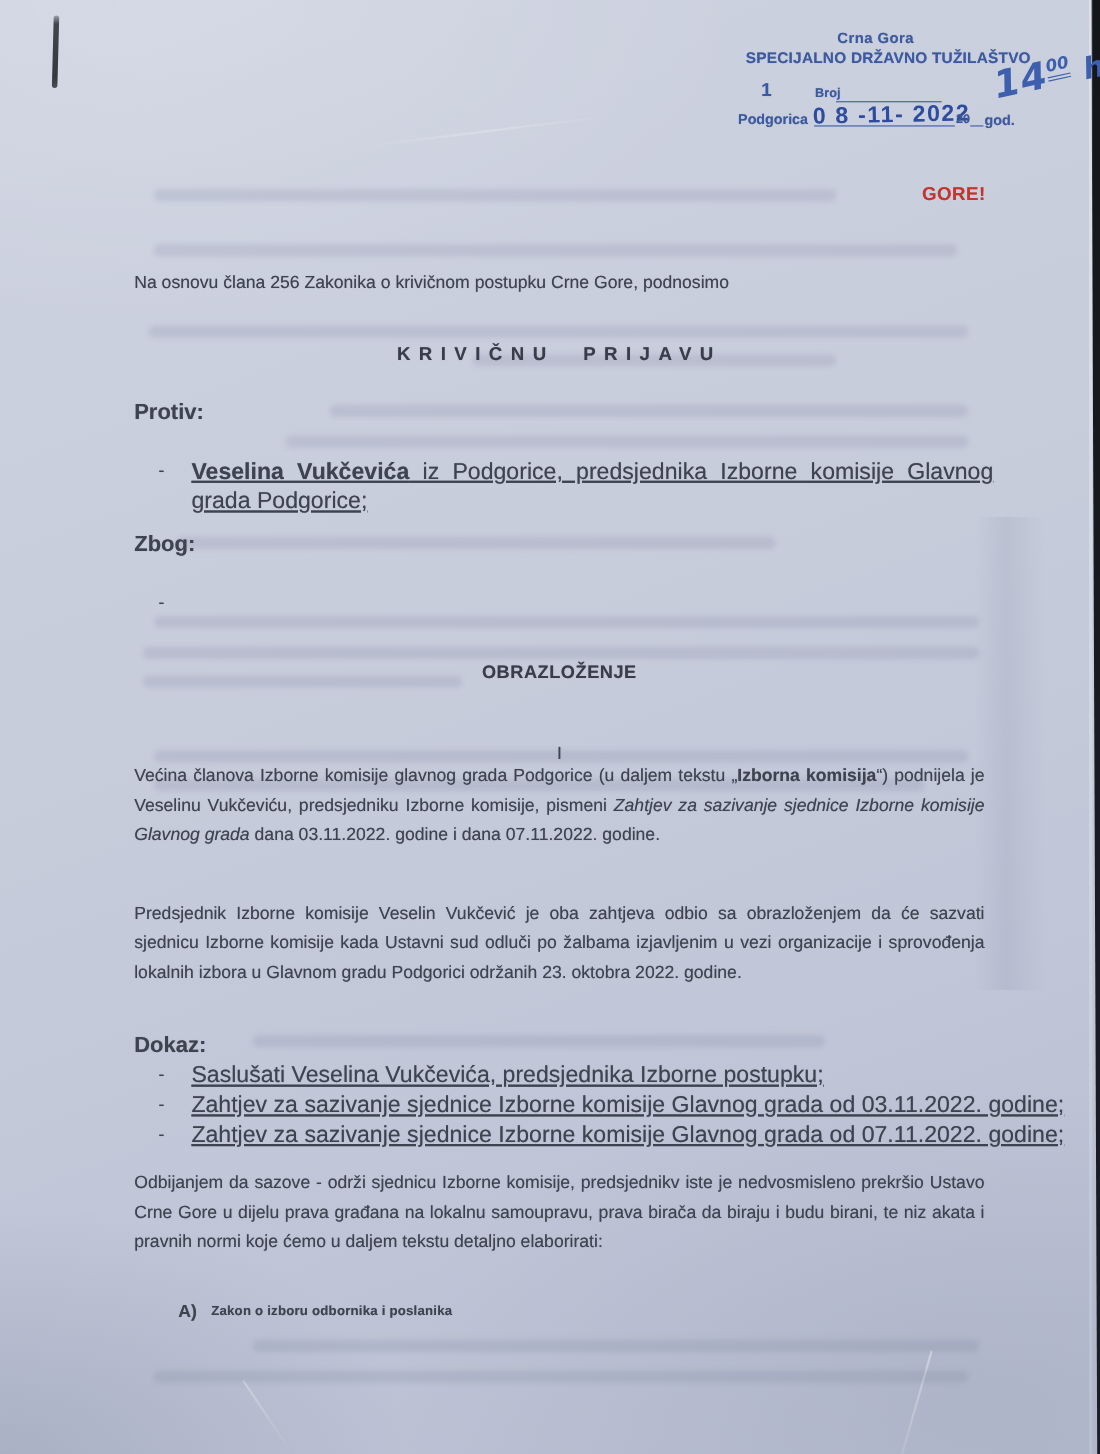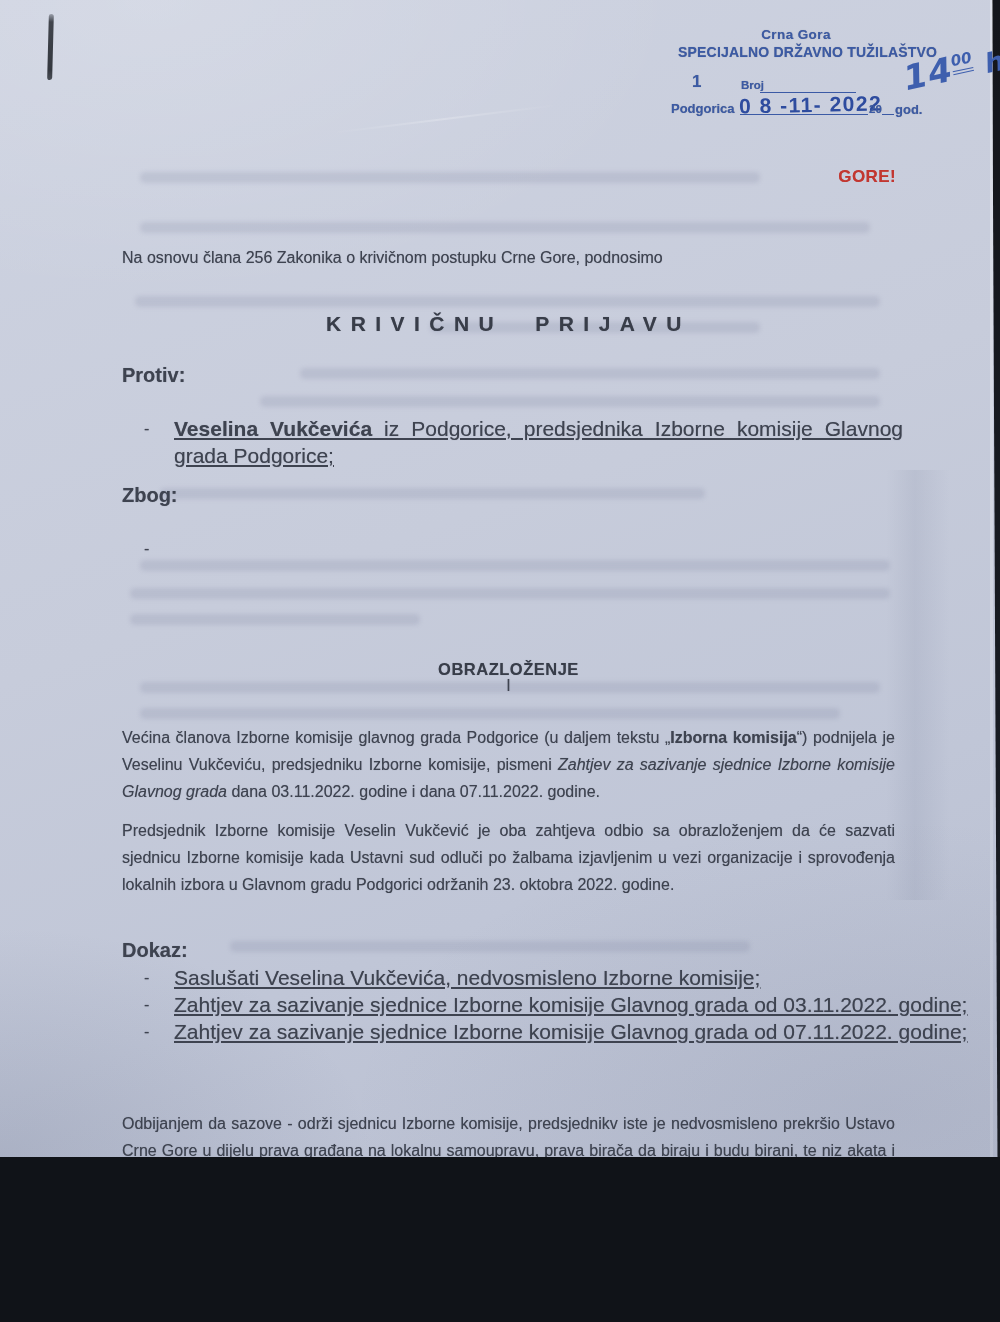--- a/index.html
+++ b/index.html
@@ -5,21 +5,21 @@
   :root{
     --stamp-blue:#3b5aa5;
     --ink:#3e4350;
     --urgent-red:#c23630;
     --paper:#c6cbda;
     --pen-blue:#3e5fae;
   }
   html,body{margin:0;padding:0;background:#101318;}
   #page{
     position:relative;
-    width:1000px;height:1157px;
+    width:1000px;height:1322px;
     overflow:hidden;
     font-family:"Liberation Sans", sans-serif;
     color:var(--ink);
     background:
       radial-gradient(ellipse 900px 500px at 15% 0%, rgba(255,255,255,0.16), transparent 60%),
       radial-gradient(ellipse 760px 420px at 88% 96%, rgba(72,82,112,0.10), transparent 70%),
       radial-gradient(ellipse 520px 320px at 0% 100%, rgba(62,72,102,0.16), transparent 72%),
       linear-gradient(160deg, #ced3e1 0%, #c7ccdb 45%, #c0c6d7 72%, #b8bed0 100%);
   }
   
@@ -108,39 +108,39 @@
   }
   .urgent{
     left:120px; top:167px; width:776px; text-align:right;
     color:var(--urgent-red); font-weight:bold; font-size:17px; letter-spacing:0.4px;
     text-shadow:0 0 0.6px rgba(194,54,48,0.6);
   }
   .para{ left:122px; width:773px; font-size:16px; line-height:27px; text-align:justify; }
   .p-intro{ top:244px; text-align:left; }
   .doc-title{
     left:122px; top:312px; width:773px; text-align:center;
-    font-weight:bold; font-size:21px; color:#383d49;
+    font-weight:bold; font-size:17px; color:#383d49;
     letter-spacing:0.45em; word-spacing:0.8em;
   }
   .label{ left:122px; font-weight:bold; font-size:20px; }
   .l-protiv{ top:364px; }
   .l-zbog{ top:484px; }
   .l-dokaz{ top:939px; }
   .dash{ position:absolute; left:144px; font-size:16px; line-height:27px; }
   .bullet-text{ position:absolute; left:174px; width:729px; font-size:21px; line-height:27px; text-align:justify;text-decoration:underline; }
   .b-protiv{ top:415px; }
   .b-zbog{ top:535px; }
   .h-obraz{
-    left:122px; top:660px; width:773px; text-align:center;
+    left:122px; top:602px; width:773px; text-align:center;
     font-weight:bold; font-size:16.5px; color:#383d49; letter-spacing:0.5px;
   }
   .sec-mark{ left:122px; top:677px; width:773px; text-align:center; font-size:16px; }
-  .p1{ top:724px; }
+  .p1{ top:692px; }
   .p2{ top:817px; }
-  .p3{ top:1062px;margin-top:48px; }
+  .p3{ top:1062px; }
   .dokaz-item-text{ white-space:nowrap; text-align:left; }
   .d1{ top:964px; } .d2{ top:991px; } .d3{ top:1018px; }
   .sec-a-label{ position:absolute; left:162px; top:1184px; font-weight:bold; font-size:16px; }
   .sec-a-title{ position:absolute; left:192px; top:1184px; font-weight:bold; font-size:12px; letter-spacing:0.2px; }
 
   .bold{ font-weight:bold; }
   .italic{ font-style:italic; }
 </style>
 </head>
 <body>
@@ -202,21 +202,21 @@
 
   <div class="abs h-obraz txt">OBRAZLOŽENJE</div>
   <div class="abs sec-mark txt">I</div>
 
   <div class="abs para p1 txt"><span>Većina članova Izborne komisije glavnog grada Podgorice (u daljem tekstu „</span><span class="bold">Izborna komisija</span><span>“) podnijela je Veselinu Vukčeviću, predsjedniku Izborne komisije, pismeni </span><span class="italic">Zahtjev za sazivanje sjednice Izborne komisije Glavnog grada</span><span> dana 03.11.2022. godine i dana 07.11.2022. godine.</span></div>
 
   <div class="abs para p2 txt">Predsjednik Izborne komisije Veselin Vukčević je oba zahtjeva odbio sa obrazloženjem da će sazvati sjednicu Izborne komisije kada Ustavni sud odluči po žalbama izjavljenim u vezi organizacije i sprovođenja lokalnih izbora u Glavnom gradu Podgorici održanih 23. oktobra 2022. godine.</div>
 
   <div class="abs label l-dokaz txt">Dokaz:</div>
   <div class="dash d1 txt">-</div>
-  <div class="bullet-text dokaz-item-text d1 txt">Saslušati Veselina Vukčevića, nedvosmisleno Izborne komisije;</div>
+  <div class="bullet-text dokaz-item-text d1 txt">Saslušati Veselina Vukčevića, predsjednika Izborne postupku;</div>
   <div class="dash d2 txt">-</div>
   <div class="bullet-text dokaz-item-text d2 txt">Zahtjev za sazivanje sjednice Izborne komisije Glavnog grada od 03.11.2022. godine;</div>
   <div class="dash d3 txt">-</div>
   <div class="bullet-text dokaz-item-text d3 txt">Zahtjev za sazivanje sjednice Izborne komisije Glavnog grada od 07.11.2022. godine;</div>
 
   <div class="abs para p3 txt">Odbijanjem da sazove - održi sjednicu Izborne komisije, predsjednikv iste je nedvosmisleno prekršio Ustavo Crne Gore u dijelu prava građana na lokalnu samoupravu, prava birača da biraju i budu birani, te niz akata i pravnih normi koje ćemo u daljem tekstu detaljno elaborirati:</div>
 
   <div class="sec-a-label txt">A)</div>
   <div class="sec-a-title txt">Zakon o izboru odbornika i poslanika</div>
 

